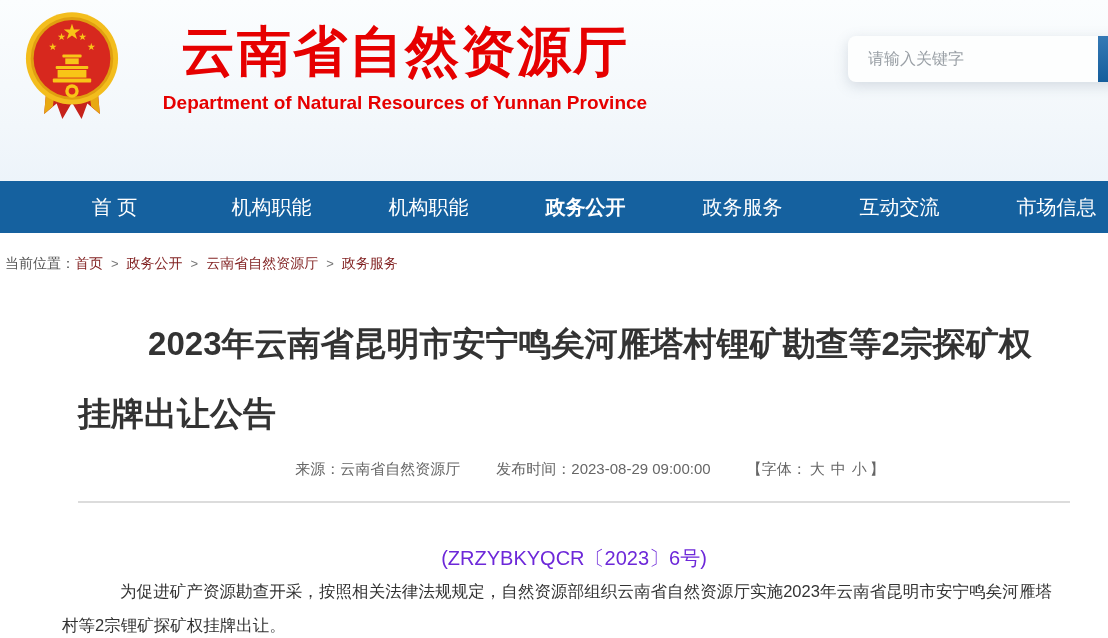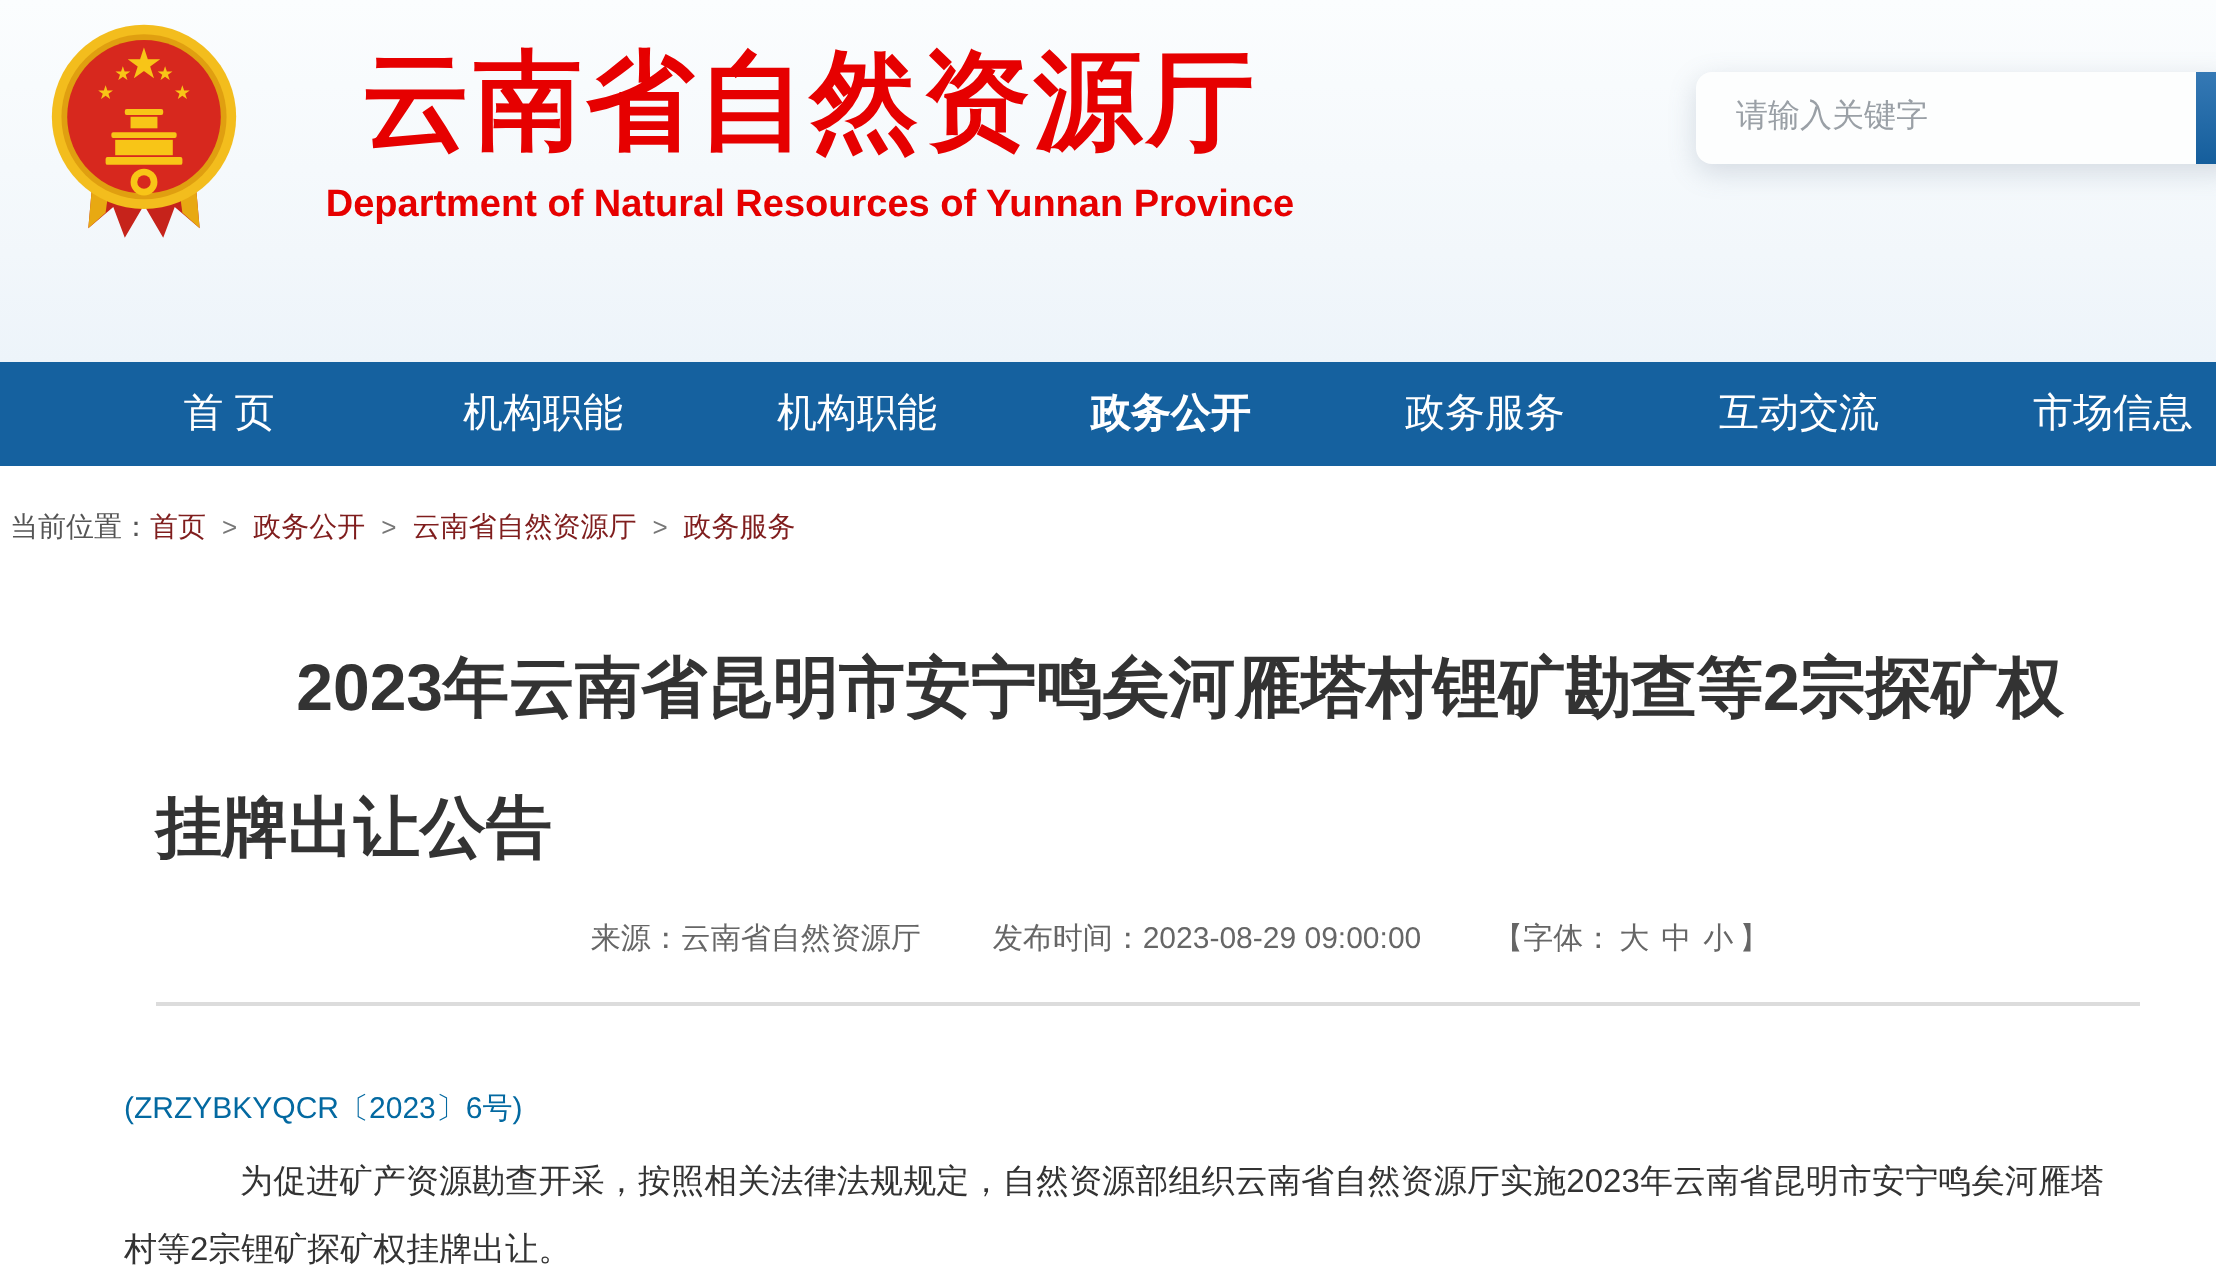--- a/index.html
+++ b/index.html
@@ -87,21 +87,21 @@
     font-size: 15px; color: #666; white-space: nowrap;
   }
   .meta-item { margin: 0 18px; }
   .font-size-control .font-opt { cursor: pointer; margin: 0 3px; color: #666; }
   .divider {
     position: absolute; left: 78px; top: 501px; width: 992px; height: 2px;
     background: #dcdcdc;
   }
   .doc-number {
     position: absolute; left: 62px; top: 545px; width: 1024px;
-    text-align: left; font-size: 15px; color: #0369a1;
+    text-align: center; font-size: 20px; color: #6d28d9;
   }
   .article-body {
     position: absolute; left: 62px; top: 574px; width: 990px;
     font-size: 16.5px; color: #333; line-height: 34px;
     text-indent: 58px; text-align: justify;
   }
 </style>
 </head>
 <body>
 

